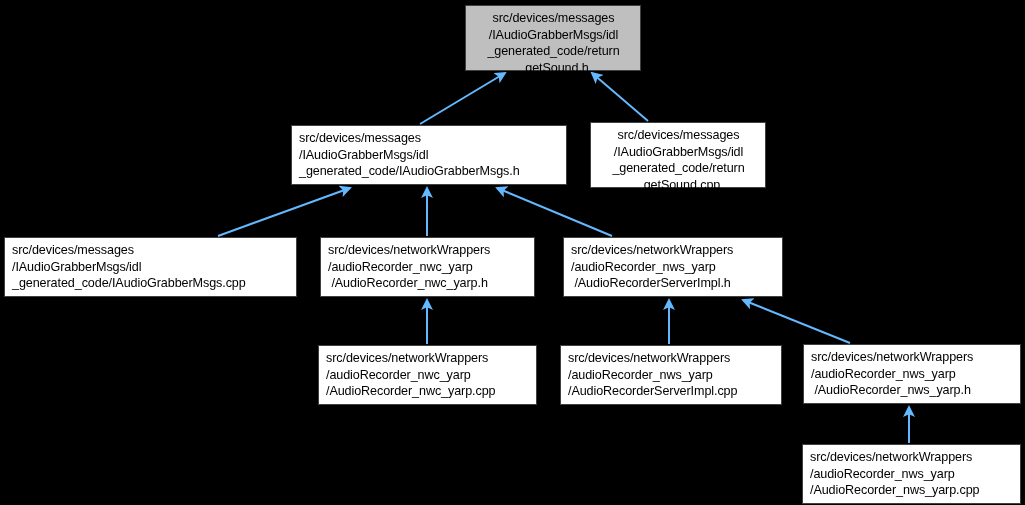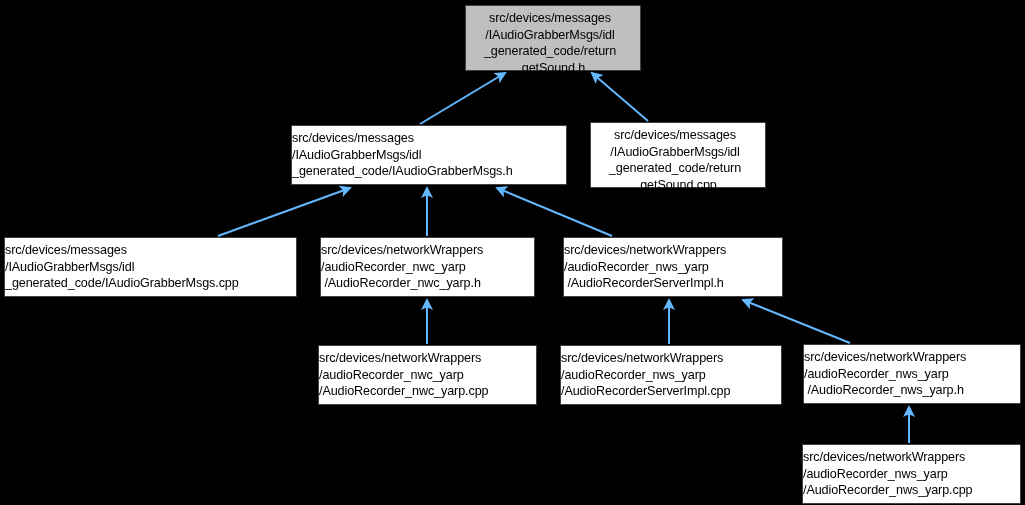--- a/index.html
+++ b/index.html
@@ -24,21 +24,21 @@
     pointer-events: none;
   }
   .node {
     position: absolute;
     box-sizing: border-box;
     background: #ffffff;
     border: 1px solid #404040;
     color: #000000;
     font-size: 12.6px;
     line-height: 16.6px;
-    padding: 4px 6px 4px 0;
+    padding: 4px 6px 4px 7px;
     white-space: pre;
     letter-spacing: -0.1px;
     z-index: 2;
   }
   .node.root {
     background: #bfbfbf;
     border: 1px solid #404040;
     text-align: center;
   }
   .node.center {

